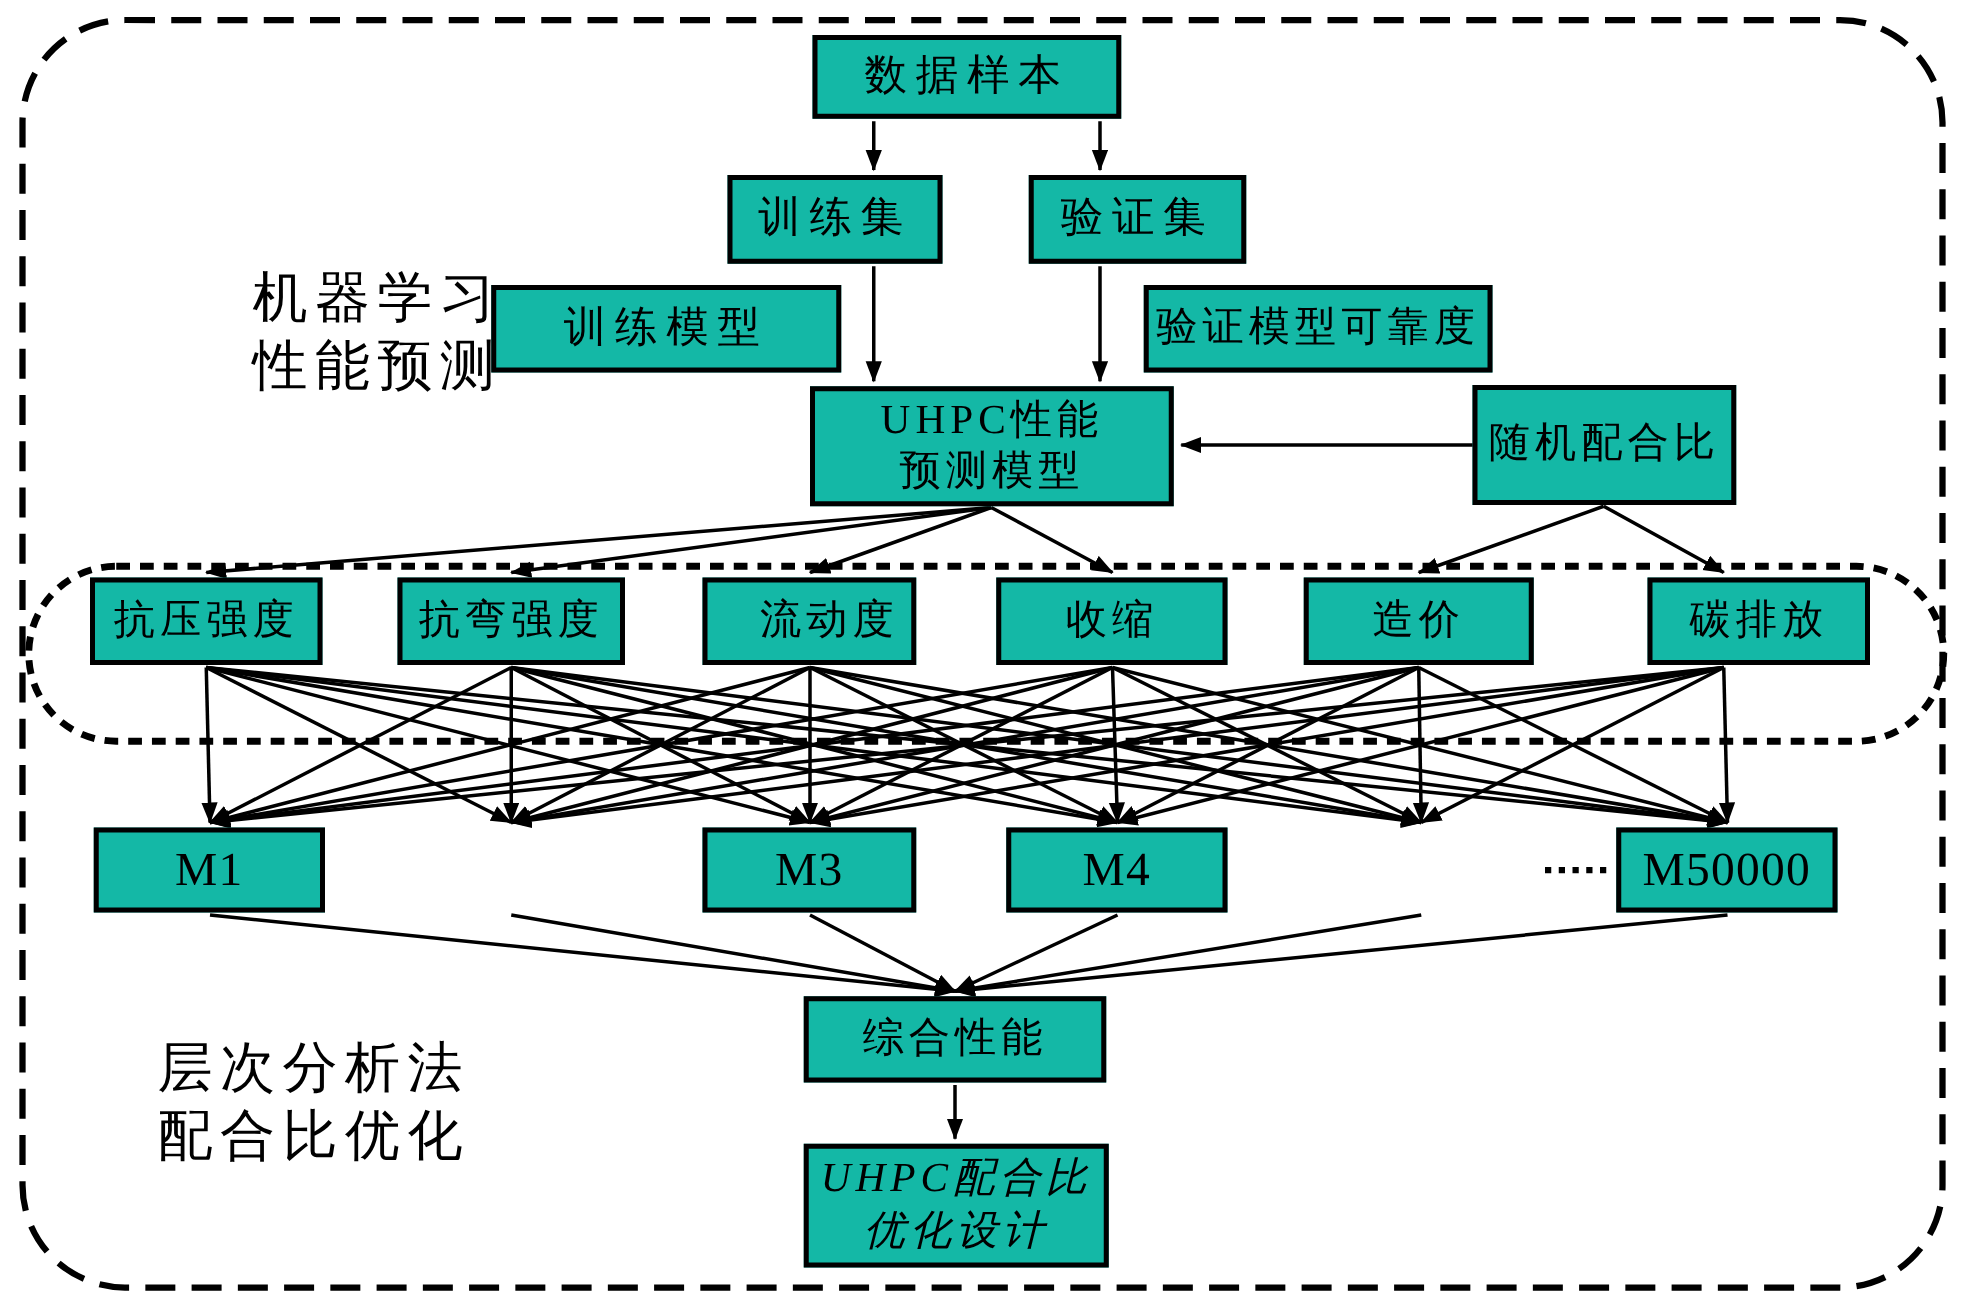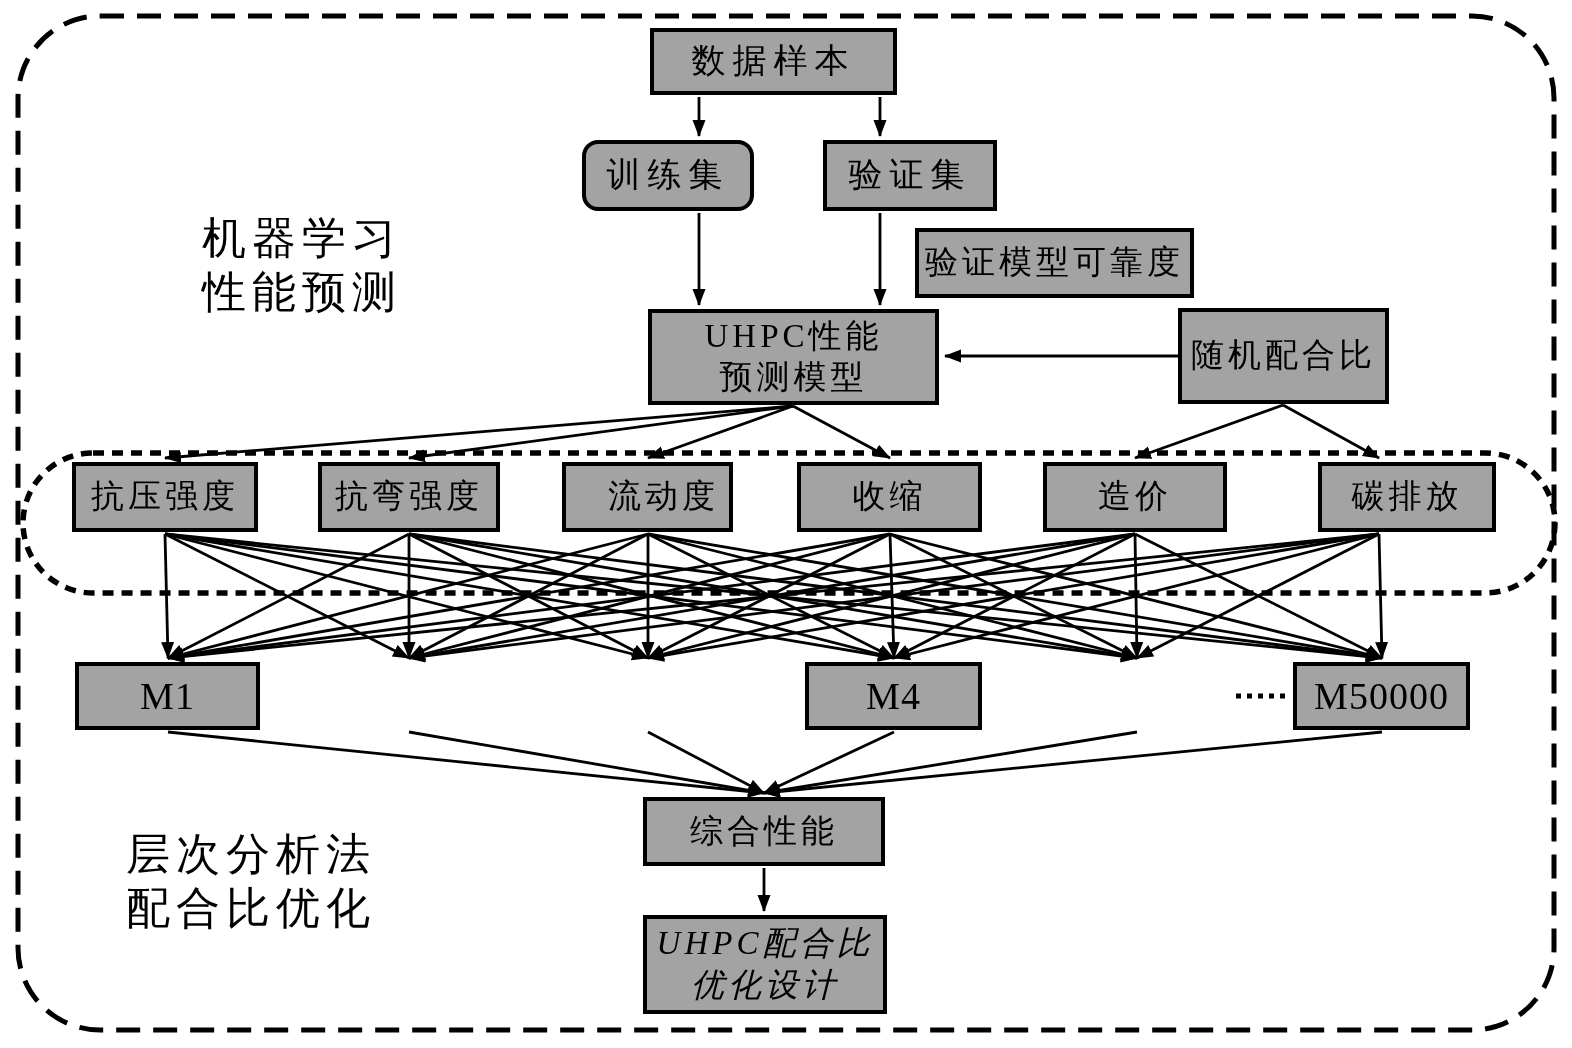--- a/index.html
+++ b/index.html
@@ -2,21 +2,21 @@
 <html><head>
 <meta charset="utf-8">
 <style>
   html,body{margin:0;padding:0;background:#ffffff;}
   .canvas{
     position:relative;width:1572px;height:1048px;background:#ffffff;
     font-family:"Liberation Serif","DejaVu Serif",serif;color:#000;overflow:hidden;
   }
   #edge-layer{position:absolute;left:0;top:0;z-index:1;}
   .node{
-    position:absolute;box-sizing:border-box;border:4px solid #000;background:#a3a3a3;
+    position:absolute;box-sizing:border-box;border:4px solid #000;background:#14b8a6;
     display:flex;flex-direction:column;align-items:center;justify-content:center;
     text-align:left;z-index:2;
   }
   .zh{font-size:34px;letter-spacing:7px;line-height:1.25;white-space:nowrap;}
   .zh.small{font-size:33px;letter-spacing:4px;}
   .mx{font-size:38px;letter-spacing:1px;line-height:1;}
   .seclabel{
     position:absolute;z-index:2;font-size:44px;letter-spacing:6px;line-height:1.22;
     white-space:nowrap;
   }
@@ -102,28 +102,31 @@
   </div>
   <div class="seclabel" style="left:126px;top:828px;">
     <div>层次分析法</div>
     <div>配合比优化</div>
   </div>
 
   <div class="node" style="left:650px;top:28px;width:247px;height:67px;">
     <span class="zh">数据样本</span>
   </div>
 
-  <div class="node" style="left:582px;top:140px;width:172px;height:71px;border-radius:16px;">
+  <div class="node" style="left:582px;top:140px;width:172px;height:71px;">
     <span class="zh">训练集</span>
   </div>
 
   <div class="node" style="left:823px;top:140px;width:174px;height:71px;">
     <span class="zh">验证集</span>
   </div>
 
+  <div class="node" style="left:393px;top:228px;width:280px;height:70px;">
+    <span class="zh">训练模型</span>
+  </div>
 
   <div class="node" style="left:915px;top:228px;width:279px;height:70px;">
     <span class="zh small">验证模型可靠度</span>
   </div>
 
   <div class="node" style="left:648px;top:309px;width:291px;height:96px;">
     <span class="zh small">UHPC性能</span>
     <span class="zh small">预测模型</span>
   </div>
 
@@ -146,20 +149,23 @@
   <div class="node" style="left:1043px;top:462px;width:184px;height:70px;">
     <span class="zh small">造价</span>
   </div>
   <div class="node" style="left:1290px;top:462px;width:178px;height:70px;margin-left:28px;">
     <span class="zh small">碳排放</span>
   </div>
 
   <div class="node" style="left:75px;top:662px;width:185px;height:68px;">
     <span class="mx">M1</span>
   </div>
+  <div class="node" style="left:562px;top:662px;width:171px;height:68px;">
+    <span class="mx">M3</span>
+  </div>
   <div class="node" style="left:805px;top:662px;width:177px;height:68px;">
     <span class="mx">M4</span>
   </div>
   <div class="node" style="left:1293px;top:662px;width:177px;height:68px;">
     <span class="mx">M50000</span>
   </div>
 
   <div class="node" style="left:643px;top:797px;width:242px;height:69px;">
     <span class="zh small">综合性能</span>
   </div>

